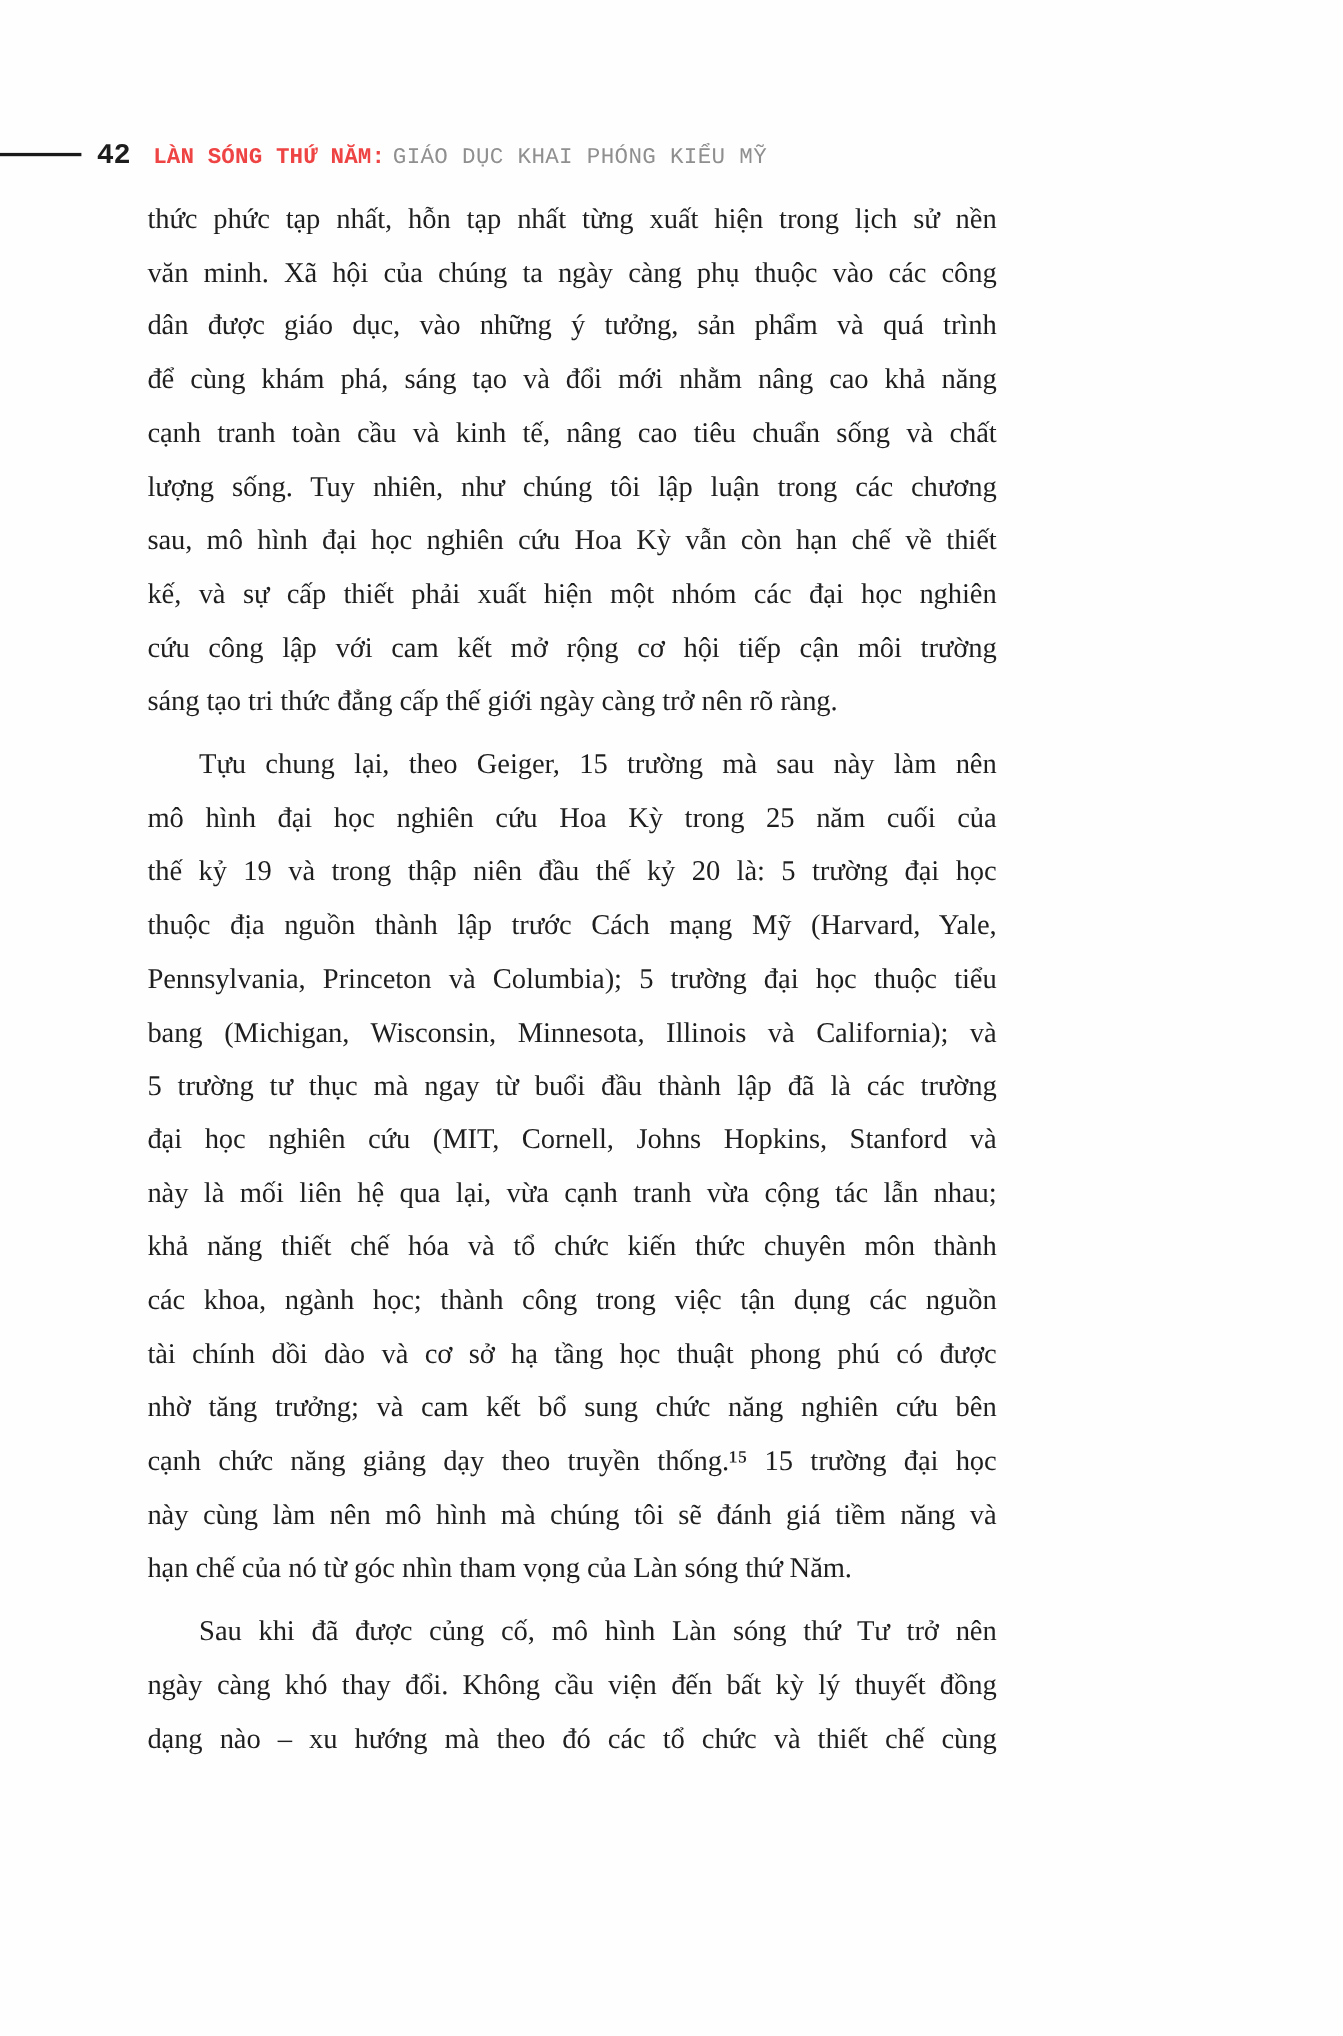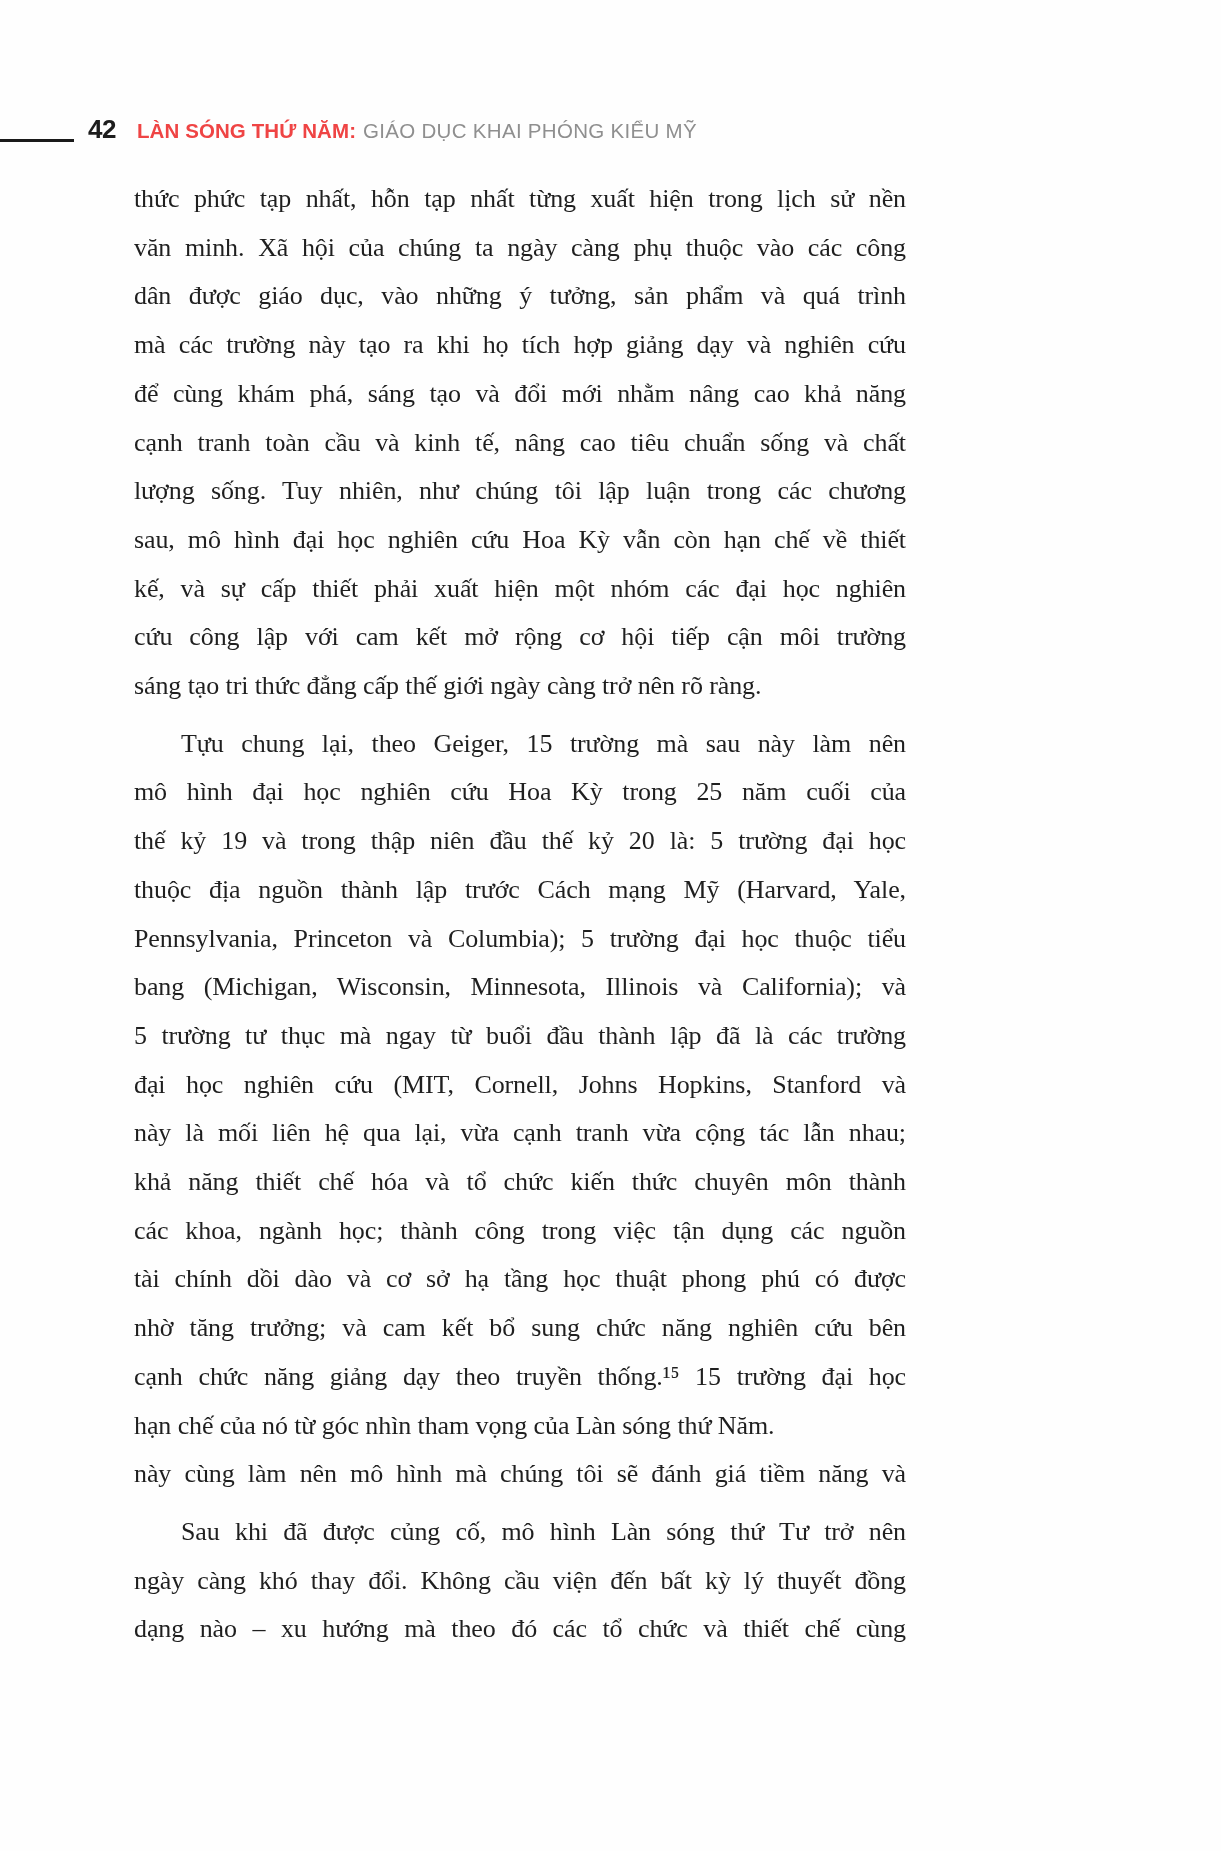--- a/index.html
+++ b/index.html
@@ -21,25 +21,25 @@
     position: absolute;
     left: 0;
     top: 139px;
     width: 74px;
     height: 3px;
     background: #1a1a1a;
   }
   .header-row {
     position: absolute;
     left: 88px;
-    top: 114px;
+    top: 126px;
     display: flex;
     align-items: baseline;
     white-space: pre;
-    font-family: Liberation Sans, sans-serif;
+    font-family: Liberation Mono, monospace;
   }
   .page-num {
     font-weight: 700;
     font-size: 26px;
     letter-spacing: -0.5px;
     color: #1d1d1d;
     margin-right: 21px;
   }
   .title-bold {
     font-weight: 700;
@@ -94,21 +94,20 @@
     <span class="title-bold">LÀN SÓNG THỨ NĂM:</span>
     <span class="title-light">GIÁO DỤC KHAI PHÓNG KIỂU MỸ</span>
   </div>
 
   <main class="body-text">
 
     <p class="para">
       <span class="line">thức phức tạp nhất, hỗn tạp nhất từng xuất hiện trong lịch sử nền</span>
       <span class="line">văn minh. Xã hội của chúng ta ngày càng phụ thuộc vào các công</span>
       <span class="line">dân được giáo dục, vào những ý tưởng, sản phẩm và quá trình</span>
-      <span class="line">mà các trường này tạo ra khi họ tích hợp giảng dạy và nghiên cứu</span>
       <span class="line">để cùng khám phá, sáng tạo và đổi mới nhằm nâng cao khả năng</span>
       <span class="line">cạnh tranh toàn cầu và kinh tế, nâng cao tiêu chuẩn sống và chất</span>
       <span class="line">lượng sống. Tuy nhiên, như chúng tôi lập luận trong các chương</span>
       <span class="line">sau, mô hình đại học nghiên cứu Hoa Kỳ vẫn còn hạn chế về thiết</span>
       <span class="line">kế, và sự cấp thiết phải xuất hiện một nhóm các đại học nghiên</span>
       <span class="line">cứu công lập với cam kết mở rộng cơ hội tiếp cận môi trường</span>
       <span class="line last">sáng tạo tri thức đẳng cấp thế giới ngày càng trở nên rõ ràng.</span>
     </p>
 
     <p class="para">
@@ -119,22 +118,22 @@
       <span class="line">Pennsylvania, Princeton và Columbia); 5 trường đại học thuộc tiểu</span>
       <span class="line">bang (Michigan, Wisconsin, Minnesota, Illinois và California); và</span>
       <span class="line">5 trường tư thục mà ngay từ buổi đầu thành lập đã là các trường</span>
       <span class="line">đại học nghiên cứu (MIT, Cornell, Johns Hopkins, Stanford và</span>
       <span class="line">này là mối liên hệ qua lại, vừa cạnh tranh vừa cộng tác lẫn nhau;</span>
       <span class="line">khả năng thiết chế hóa và tổ chức kiến thức chuyên môn thành</span>
       <span class="line">các khoa, ngành học; thành công trong việc tận dụng các nguồn</span>
       <span class="line">tài chính dồi dào và cơ sở hạ tầng học thuật phong phú có được</span>
       <span class="line">nhờ tăng trưởng; và cam kết bổ sung chức năng nghiên cứu bên</span>
       <span class="line">cạnh chức năng giảng dạy theo truyền thống.¹⁵ 15 trường đại học</span>
+      <span class="line">này cùng làm nên mô hình mà chúng tôi sẽ đánh giá tiềm năng và</span>
       <span class="line last">hạn chế của nó từ góc nhìn tham vọng của Làn sóng thứ Năm.</span>
-      <span class="line">này cùng làm nên mô hình mà chúng tôi sẽ đánh giá tiềm năng và</span>
     </p>
 
     <p class="para">
       <span class="line indent">Sau khi đã được củng cố, mô hình Làn sóng thứ Tư trở nên</span>
       <span class="line">ngày càng khó thay đổi. Không cầu viện đến bất kỳ lý thuyết đồng</span>
       <span class="line">dạng nào – xu hướng mà theo đó các tổ chức và thiết chế cùng</span>
     </p>
 
   </main>
 </div>

